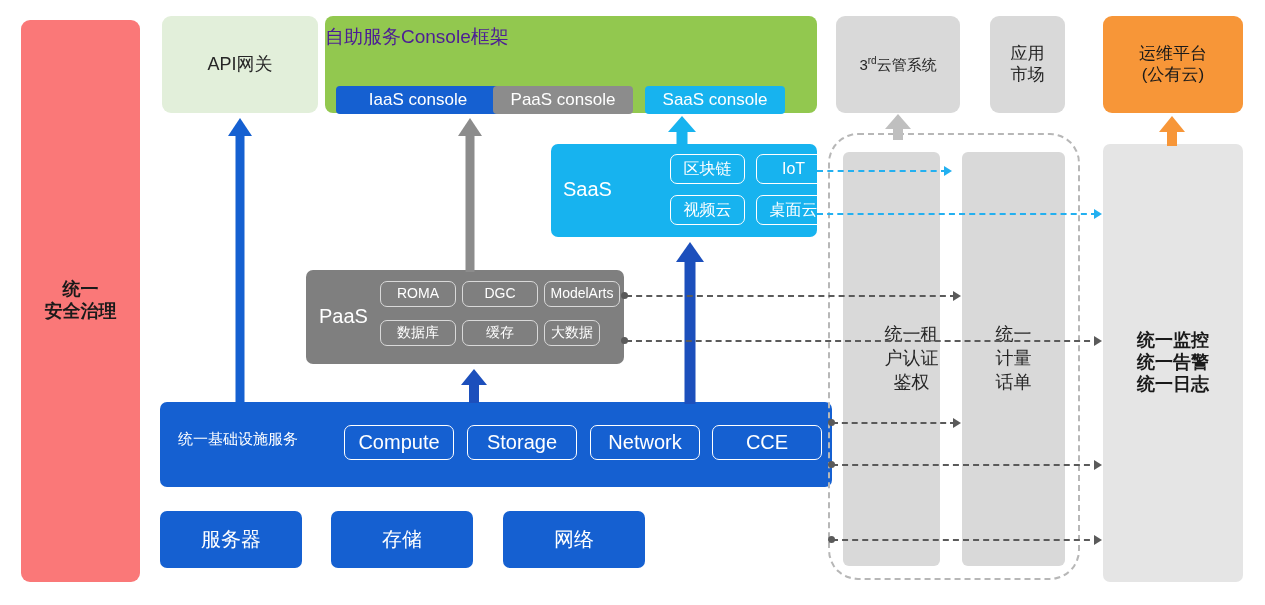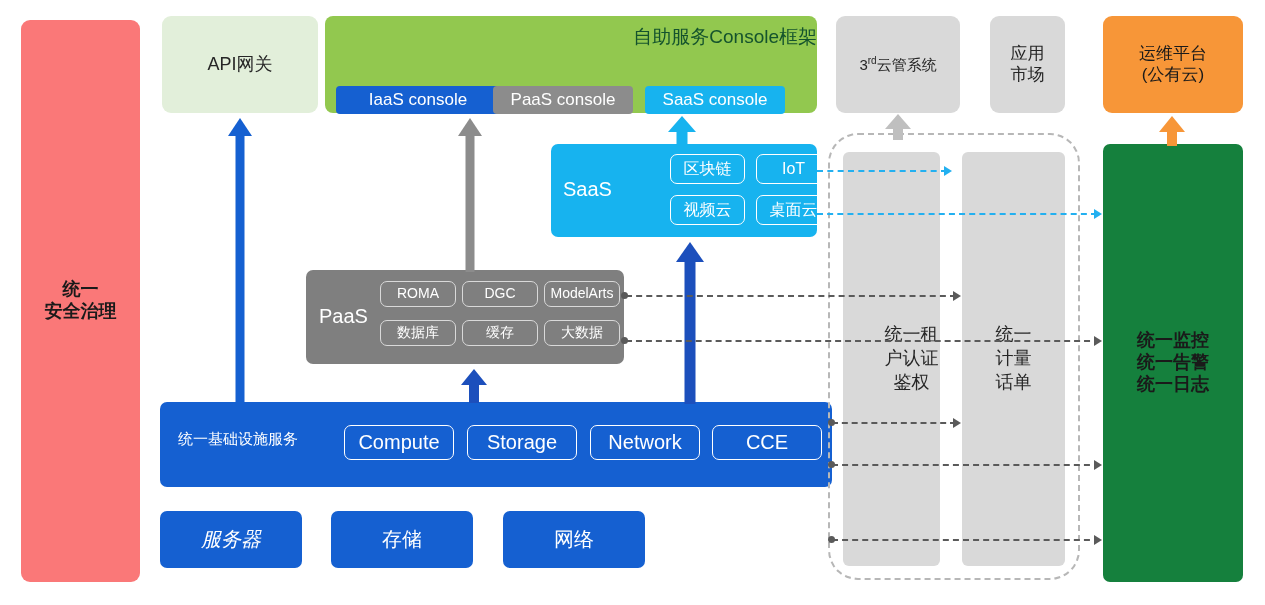--- a/index.html
+++ b/index.html
@@ -51,23 +51,23 @@
   
   .console-frame {
     left: 325px; top: 16px; width: 492px; height: 97px;
     background: #92c84f;
     border-radius: 8px;
     display: block;
   }
   .console-title {
     position: absolute;
     left: 0; right: 0; top: 9px;
-    text-align: right;
+    text-align: left;
     font-size: 19px;
-    color: #14532d;
+    color: #4c1d95;
   }
   .console-chip {
     position: absolute;
     top: 70px;
     height: 28px;
     border-radius: 4px;
     display: flex;
     align-items: center;
     justify-content: center;
     color: #ffffff;
@@ -94,21 +94,21 @@
     left: 1103px; top: 16px; width: 140px; height: 97px;
     background: #f79638;
     border-radius: 9px;
     color: #1a1a1a;
     font-size: 17px;
   }
 
   
   .ops-tall {
     left: 1103px; top: 144px; width: 140px; height: 438px;
-    background: #15803d;
+    background: #e5e5e5;
     border-radius: 7px;
     color: #1a1a1a;
     font-size: 18px;
     font-weight: 700;
   }
 
   
   .saas-block {
     left: 551px; top: 144px; width: 266px; height: 93px;
     background: #17b3ef;
@@ -157,21 +157,21 @@
     color: #ffffff;
     font-size: 14px;
     box-sizing: border-box;
     height: 26px;
   }
   .pc-1 { left: 74px;  top: 11px; width: 76px; }
   .pc-2 { left: 156px; top: 11px; width: 76px; }
   .pc-3 { left: 238px; top: 11px; width: 76px; }
   .pc-4 { left: 74px;  top: 50px; width: 76px; }
   .pc-5 { left: 156px; top: 50px; width: 76px; }
-  .pc-6 { left: 238px; top: 50px; width: 76px; }
+  .pc-6 { left: 238px; top: 50px; width: 56px; }
 
   
   .infra-bar {
     left: 160px; top: 402px; width: 672px; height: 85px;
     background: #1560d1;
     border-radius: 7px;
     display: block;
   }
   .infra-label {
     position: absolute;
@@ -196,21 +196,21 @@
   .ic-4 { left: 552px; width: 110px; }
 
   
   .res-box {
     top: 511px; height: 57px;
     background: #1560d1;
     border-radius: 7px;
     color: #ffffff;
     font-size: 20px;
   }
-  .rb-1 { left: 160px; width: 142px; font-style: italic; }
+  .rb-1 { left: 160px; width: 142px; }
   .rb-2 { left: 331px; width: 142px; }
   .rb-3 { left: 503px; width: 142px; }
   .rb-4 { left: 675px; width: 157px; }
 
   
   .dashed-container {
     position: absolute;
     left: 828px; top: 133px; width: 252px; height: 447px;
     border: 2px dashed #b7b7b7;
     border-radius: 30px;

